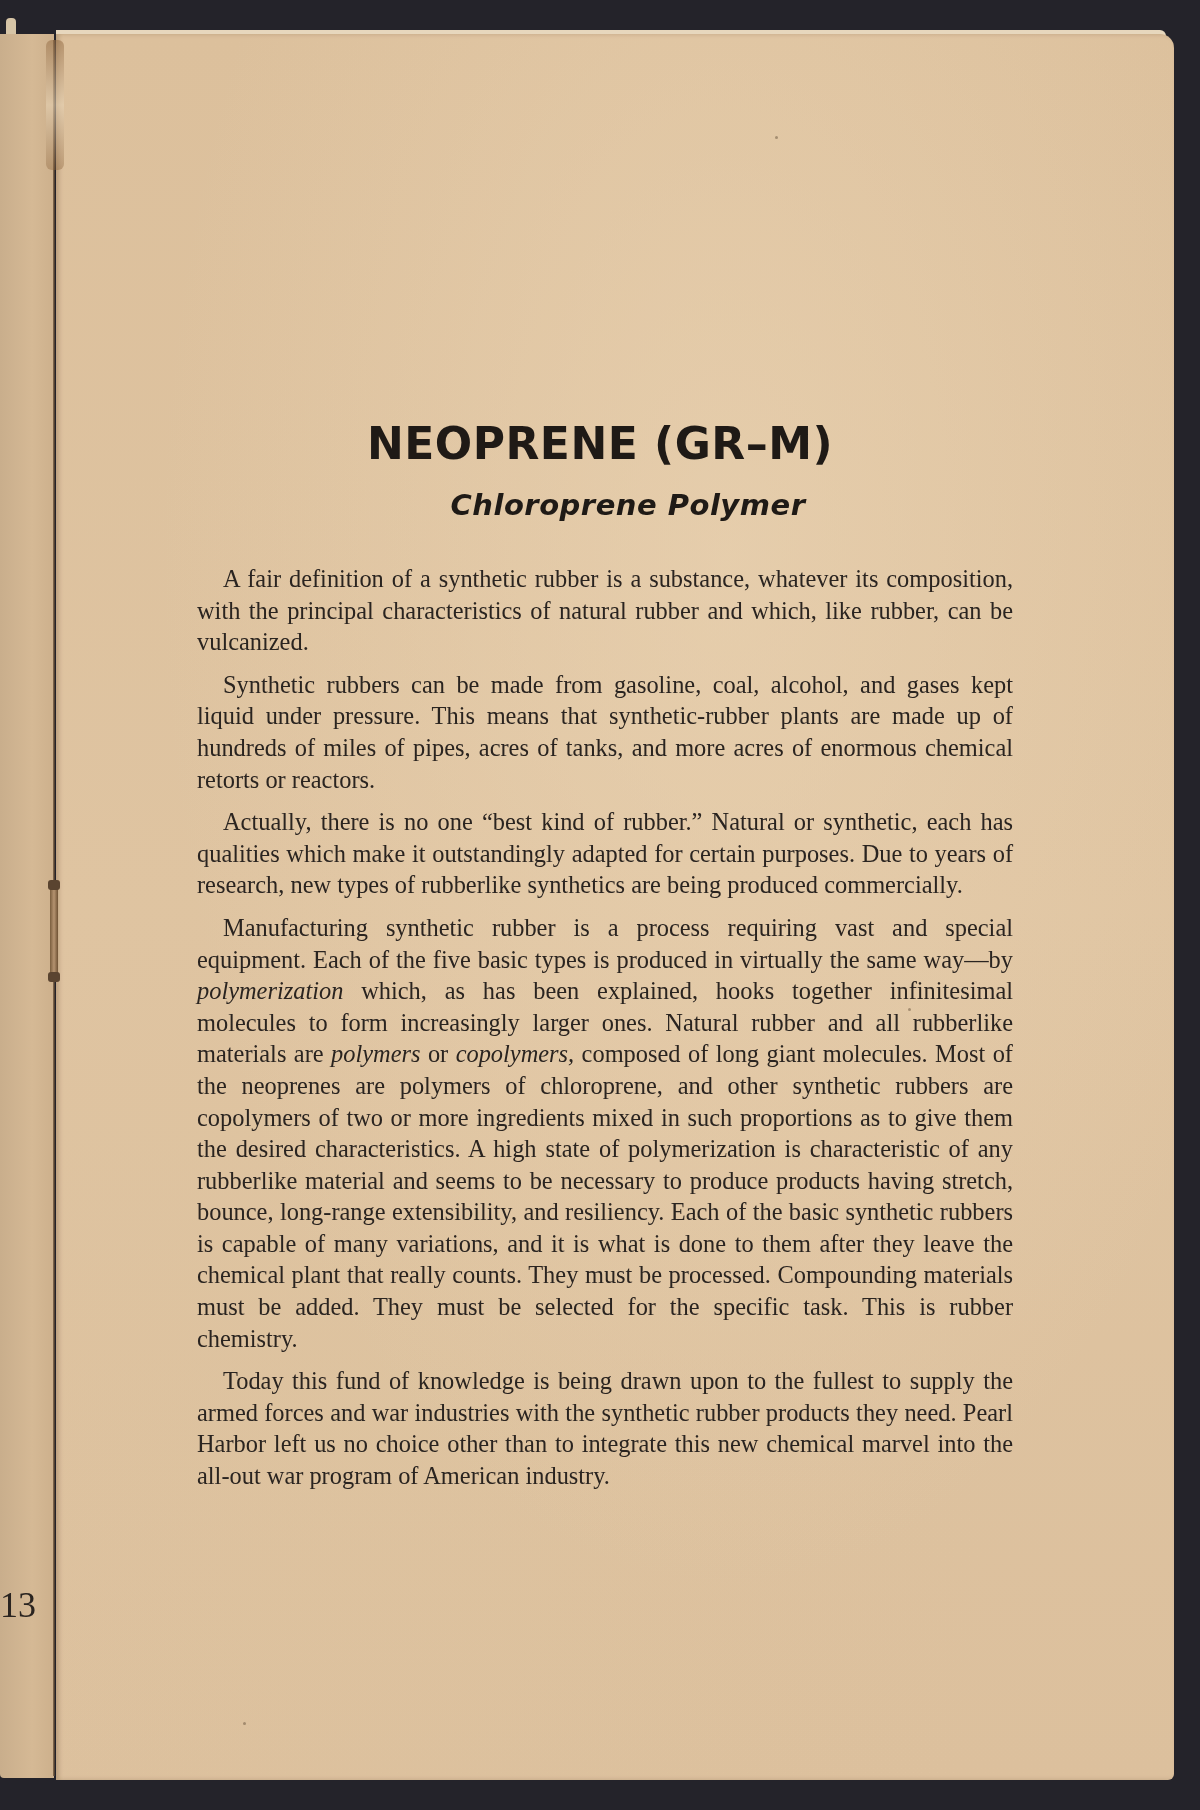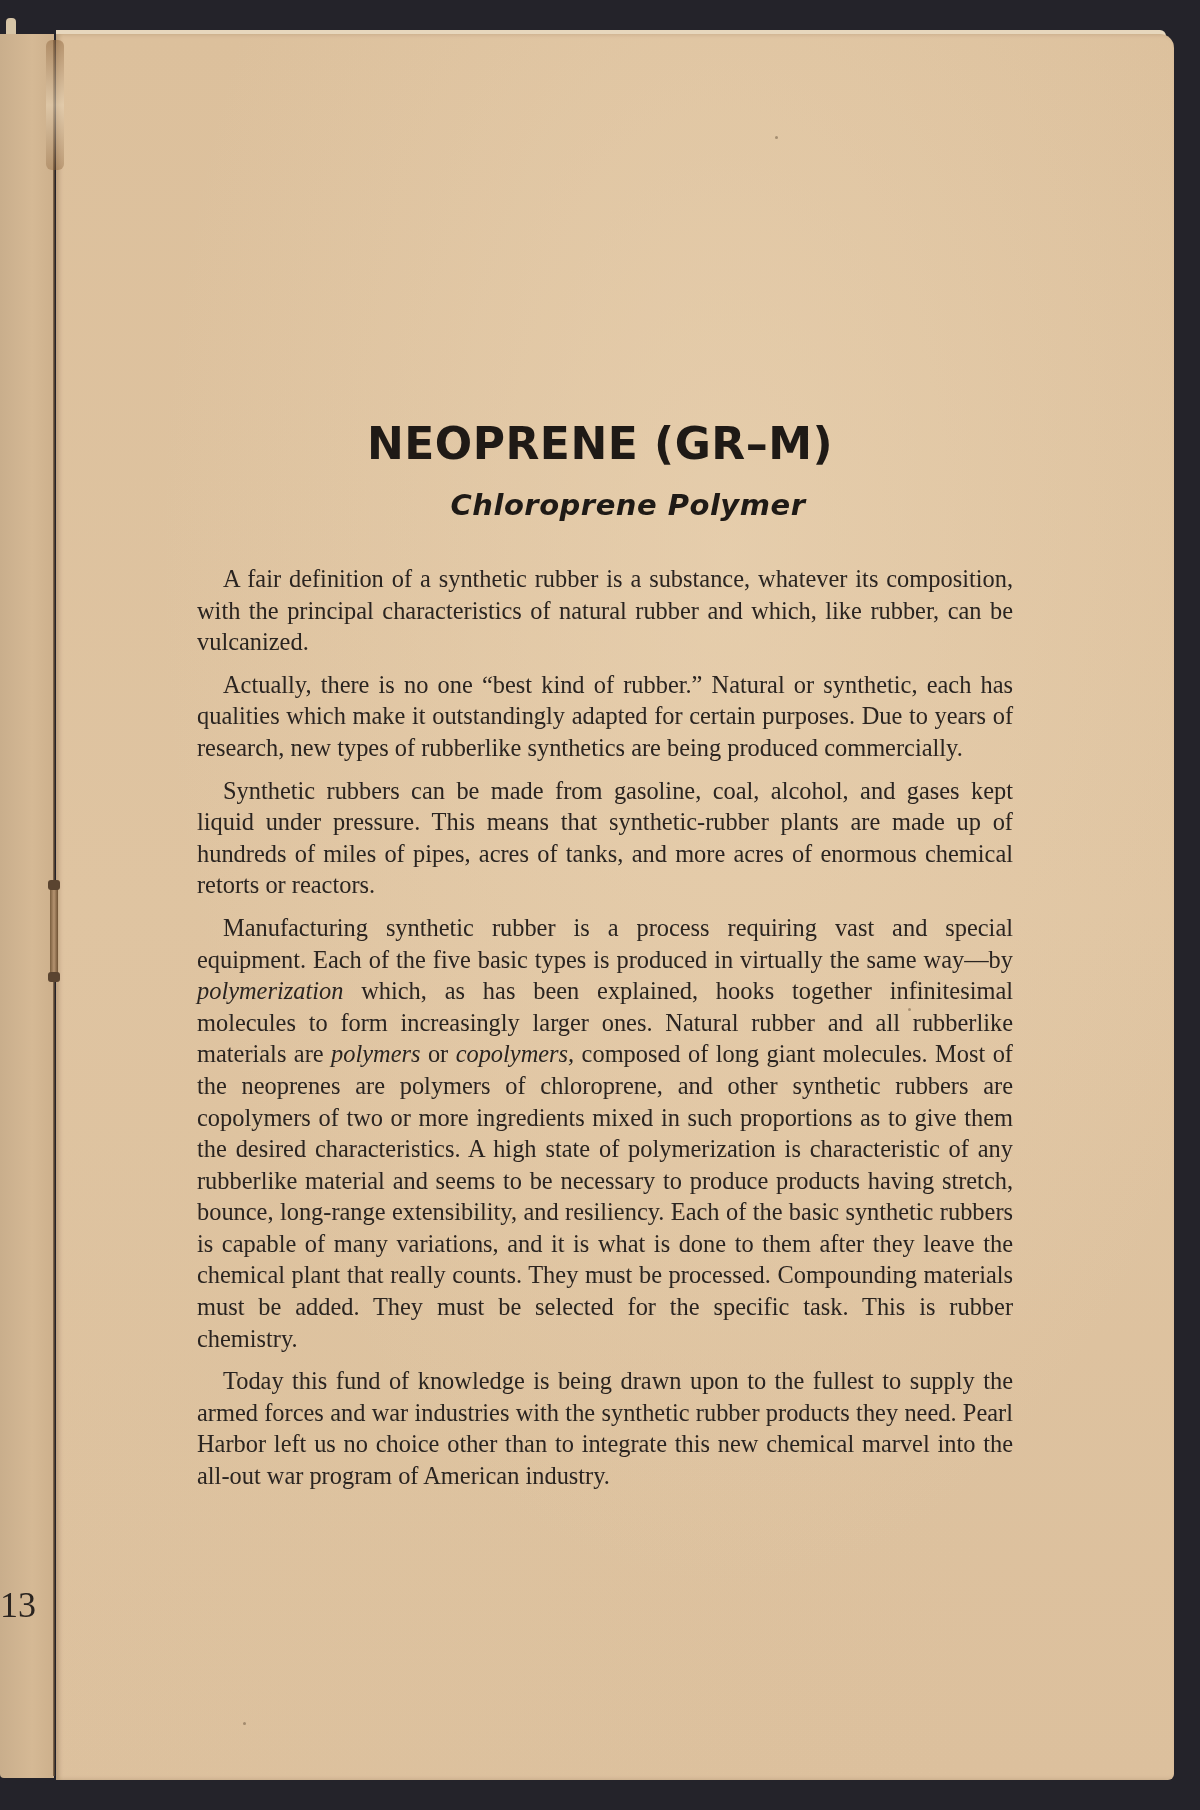--- a/index.html
+++ b/index.html
@@ -171,19 +171,19 @@
 
 <div class="speck" style="left:775px;top:136px"></div>
 <div class="speck" style="left:243px;top:1722px"></div>
 <div class="speck" style="left:908px;top:1008px"></div>
 
 <h1 class="title">NEOPRENE (GR–M)</h1>
 <h2 class="subtitle">Chloroprene Polymer</h2>
 
 <div class="body-text" id="body-text">
     <p><span>A fair definition of a synthetic rubber is a substance, whatever its composition, with the principal characteristics of natural rubber and which, like rubber, can be vulcanized.</span></p>
+    <p><span>Synthetic rubbers can be made from gasoline, coal, alcohol, and gases kept liquid under pressure.  This means that synthetic-rubber plants are made up of hundreds of miles of pipes, acres of tanks, and more acres of enormous chemical retorts or reactors.</span></p>
     <p><span>Actually, there is no one “best kind of rubber.”  Natural or synthetic, each has qualities which make it outstandingly adapted for certain purposes.  Due to years of research, new types of rubberlike synthetics are being produced commercially.</span></p>
-    <p><span>Synthetic rubbers can be made from gasoline, coal, alcohol, and gases kept liquid under pressure.  This means that synthetic-rubber plants are made up of hundreds of miles of pipes, acres of tanks, and more acres of enormous chemical retorts or reactors.</span></p>
     <p><span>Manufacturing synthetic rubber is a process requiring vast and special equipment.  Each of the five basic types is produced in virtually the same way—by </span><em>polymerization</em><span> which, as has been explained, hooks together infinitesimal molecules to form increasingly larger ones.  Natural rubber and all rubberlike materials are </span><em>polymers</em><span> or </span><em>copolymers,</em><span> composed of long giant molecules.  Most of the neoprenes are polymers of chloroprene, and other synthetic rubbers are copolymers of two or more ingredients mixed in such proportions as to give them the desired characteristics.  A high state of polymerization is characteristic of any rubberlike material and seems to be necessary to produce products having stretch, bounce, long-range extensibility, and resiliency.  Each of the basic synthetic rubbers is capable of many variations, and it is what is done to them after they leave the chemical plant that really counts.  They must be processed.  Compounding materials must be added.  They must be selected for the specific task.  This is rubber chemistry.</span></p>
     <p><span>Today this fund of knowledge is being drawn upon to the fullest to supply the armed forces and war industries with the synthetic rubber products they need.  Pearl Harbor left us no choice other than to integrate this new chemical marvel into the all-out war program of American industry.</span></p>
   </div>
 
 <div class="page-number">13</div>
 
 </body></html>

